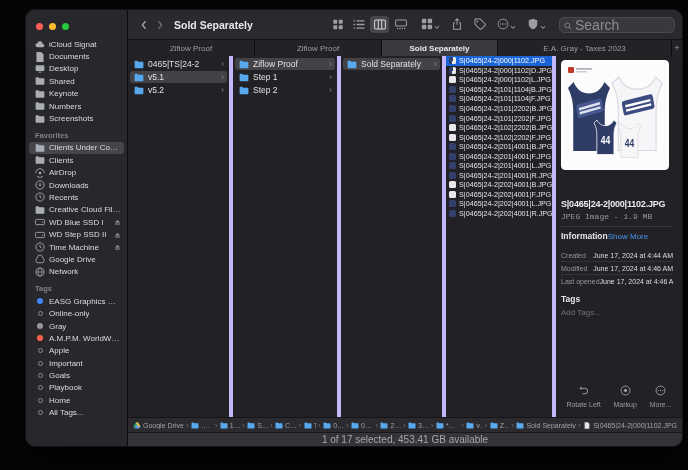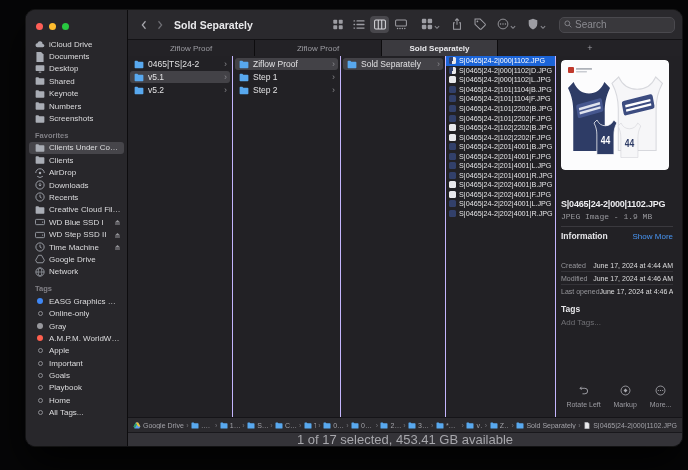--- a/index.html
+++ b/index.html
@@ -34,31 +34,31 @@
   .nav-btn.fwd { color:#6e6e74; }
   .tb-title { font-size:10.5px; font-weight:700; color:#e9e9ec; margin-left:4px; white-space:nowrap; }
   .view-group { display:flex; align-items:center; gap:2px; margin-left:auto; }
   .vbtn { width:19px; height:17px; border-radius:4px; display:flex; align-items:center; justify-content:center; color:#9d9da3; }
   .vbtn svg { width:12px; height:11px; }
   .vbtn.active { background:#48474c; color:#d8d8dc; }
   .tbtn { height:17px; display:flex; align-items:center; justify-content:center; margin-left:7px; color:#9d9da3; gap:1px; }
   .tbtn svg.main-ic { width:12px; height:12px; }
   .tbtn svg.chev-dn { width:6px; height:5px; color:#8a8a90; }
   .search { width:116px; height:16px; margin-left:9px; background:#39383c; border:1px solid #4a494e; border-radius:5px;
-            display:flex; align-items:center; padding:0 4px; gap:3px; color:#8b8b91; font-size:10px; }
+            display:flex; align-items:center; padding:0 4px; gap:3px; color:#8b8b91; font-size:14px; }
   .search svg { width:8px; height:8px; flex:none; }
   
   .tabbar { height:16px; flex:none; display:flex; background:#1c1b1e; }
   .tab { flex:none; display:flex; align-items:center; justify-content:center; font-size:8px; color:#9c9ca2;
          background:#232226; border-right:1px solid #0d0c0e; overflow:hidden; white-space:nowrap; }
   .tab.active { background:#3b3a3f; color:#ebebee; font-weight:700; }
   .tab-plus { flex:1; display:flex; align-items:center; justify-content:center; background:#232226; color:#9c9ca2; font-size:9px; }
   
   .cols { flex:1; display:flex; min-height:0; background:#222125; }
-  .col { flex:none; border-right:1px solid #c4b5fd; padding-top:1px; overflow:hidden; }
+  .col { flex:none; border-right:4px solid #c4b5fd; padding-top:1px; overflow:hidden; }
   .col1{width:105px}.col2{width:108px}.col3{width:105px}.col4{width:110px; padding-top:0;}
   .crow { display:flex; align-items:center; gap:4px; height:12px; margin:1px 2px 0; padding:0 3px 0 4px;
           border-radius:3px; font-size:8.5px; color:#e2e2e4; white-space:nowrap; overflow:hidden; }
   .crow.selected { background:#434247; }
   .crow .folder-ic { flex:none; display:flex; color:#58a8ee; }
   .crow .folder-ic svg { width:10px; height:9px; }
   .crow .chev { margin-left:auto; color:#87878c; font-size:9px; line-height:1; }
   .crow .clabel { overflow:hidden; text-overflow:ellipsis; }
   .filerow { display:flex; align-items:center; gap:3px; height:9.55px; padding:0 2px 0 3px;
              font-size:7.2px; color:#e4e4e6; white-space:nowrap; overflow:hidden; }
@@ -68,21 +68,21 @@
   .thumb.white { background:#e8e8ec; }
   .thumb.mixed { background:linear-gradient(100deg,#32406b 52%,#e8e8ec 52%); }
   
   .preview { flex:1; min-width:0; padding:4px 9px 0 5px; display:flex; flex-direction:column; position:relative;
              color:#c9c9cd; overflow:hidden; }
   .pcard { width:108px; height:110px; flex:none; border-radius:4px; overflow:hidden; }
   .pcard svg { display:block; width:108px; height:110px; }
   .pname { margin-top:29px; font-size:9px; font-weight:700; color:#ededf0; white-space:nowrap; letter-spacing:-.2px; }
   .pkind { font-size:8px; color:#98989d; margin-top:3px;font-family:Liberation Mono, monospace; }
   .phr { height:1px; background:#3a393e; margin:5px 0 4px; }
-  .pinfo-head { display:flex; justify-content:space-between; align-items:center; margin-bottom:18px; }
+  .pinfo-head { display:flex; justify-content:flex-start; align-items:center; margin-bottom:8px; }
   .pinfo-title,.ptags-title { font-size:8.5px; font-weight:700; color:#e6e6e9; }
   .show-more { font-size:8px; color:#4896f5; }
   .prow { display:flex; justify-content:space-between; align-items:center; padding:2.5px 0; }
   .prow + .prow { border-top:1px solid #343338; }
   .prow .pl { color:#98989d; font-size:7px; flex:none; }
   .prow .pv { color:#dededf; font-size:7px; text-align:right; white-space:nowrap; overflow:hidden; }
   .ptags-title { margin-top:7px; }
   .ptags-ph { font-size:8px; color:#707075; margin-top:4px; }
   .pactions { position:absolute; bottom:9px; left:0; right:0; display:flex; justify-content:space-around; padding:0 4px; }
   .pact { display:flex; flex-direction:column; align-items:center; gap:1.5px; color:#a9a9af; }
@@ -90,42 +90,42 @@
   .pact-label { font-size:7px; color:#9c9ca2; white-space:nowrap; }
   
   .pathbar { height:15px; flex:none; background:#2b2a2e; border-top:1px solid #151418;
              display:flex; align-items:center; padding:0 5px; font-size:7px; color:#a2a2a8; overflow:hidden; }
   .pitem { display:flex; align-items:center; gap:2px; min-width:12px; flex:0 1 auto; overflow:hidden; }
   .pitem.fixed { flex:none; min-width:0; }
   .pitem svg { flex:none; width:8px; height:7px; }
   .pitem .plabel { overflow:hidden; text-overflow:ellipsis; white-space:nowrap; }
   .psep { flex:none; margin:0 2.5px; color:#75757b; }
   .statusbar { height:14px; flex:none; background:#343338; border-top:1px solid #19181c;
-               display:flex; align-items:center; justify-content:center; font-size:13px; color:#a7a7ac; }
+               display:flex; align-items:center; justify-content:center; font-size:10px; color:#a7a7ac; }
 </style>
 </head>
 <body>
 
 <div class="stage">
   <div class="window">
 
     <aside class="sidebar">
       <div class="traffic">
         <span class="tl red"></span>
         <span class="tl yellow"></span>
         <span class="tl green"></span>
       </div>
       <div id="sidebar-sections">
           <div class="sb-item">
             <span class="sb-icon">
               <svg xmlns="http://www.w3.org/2000/svg" viewBox="0 0 16 12">
                 <path fill="currentColor" d="M4.2 11a3.2 3.2 0 0 1-.4-6.4A4.3 4.3 0 0 1 12.2 6h.3a2.5 2.5 0 0 1 0 5z"></path>
               </svg>
             </span>
-            <span class="sb-label">iCloud Drive</span>
+            <span class="sb-label">iCloud Signat</span>
           </div>
           <div class="sb-item">
             <span class="sb-icon">
               <svg xmlns="http://www.w3.org/2000/svg" viewBox="0 0 12 14">
                 <path fill="currentColor" d="M1 0h6.5L11 3.5V14H1z"></path>
               </svg>
             </span>
             <span class="sb-label">Documents</span>
           </div>
           <div class="sb-item">
@@ -435,20 +435,23 @@
 
       <div class="tabbar" id="tabbar">
           <div class="tab" style="width: 127px;">
             <span>Ziflow Proof</span>
           </div>
           <div class="tab" style="width: 127px;">
             <span>Ziflow Proof</span>
           </div>
           <div class="tab active" style="width: 116px;">
             <span>Sold Separately</span>
+          </div>
+          <div class="tab" style="width: 174px;">
+            <span>E.A. Gray - Taxes 2023</span>
           </div>
           <div class="tab-plus">
             <span>+</span>
           </div>
         </div>
 
       <div class="cols">
         <div class="col col1" id="col1">
             <div class="crow">
               <span class="folder-ic">

